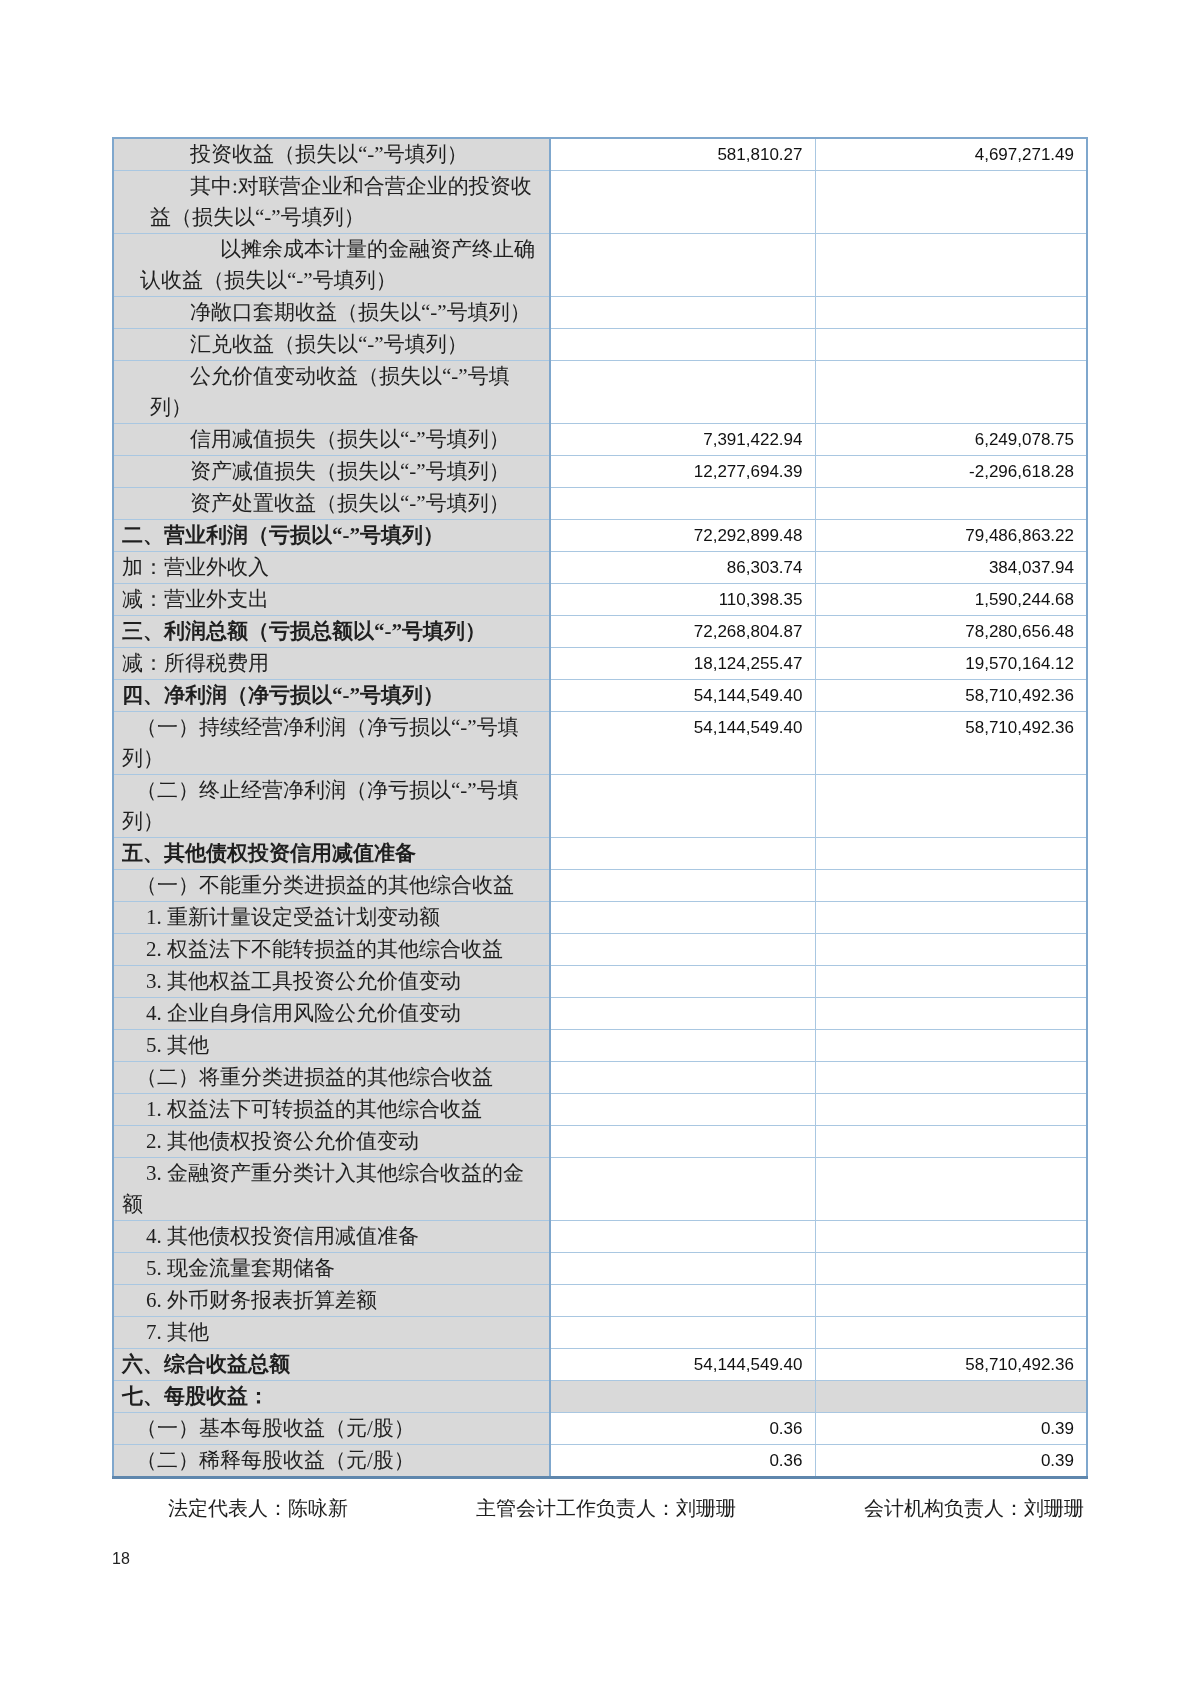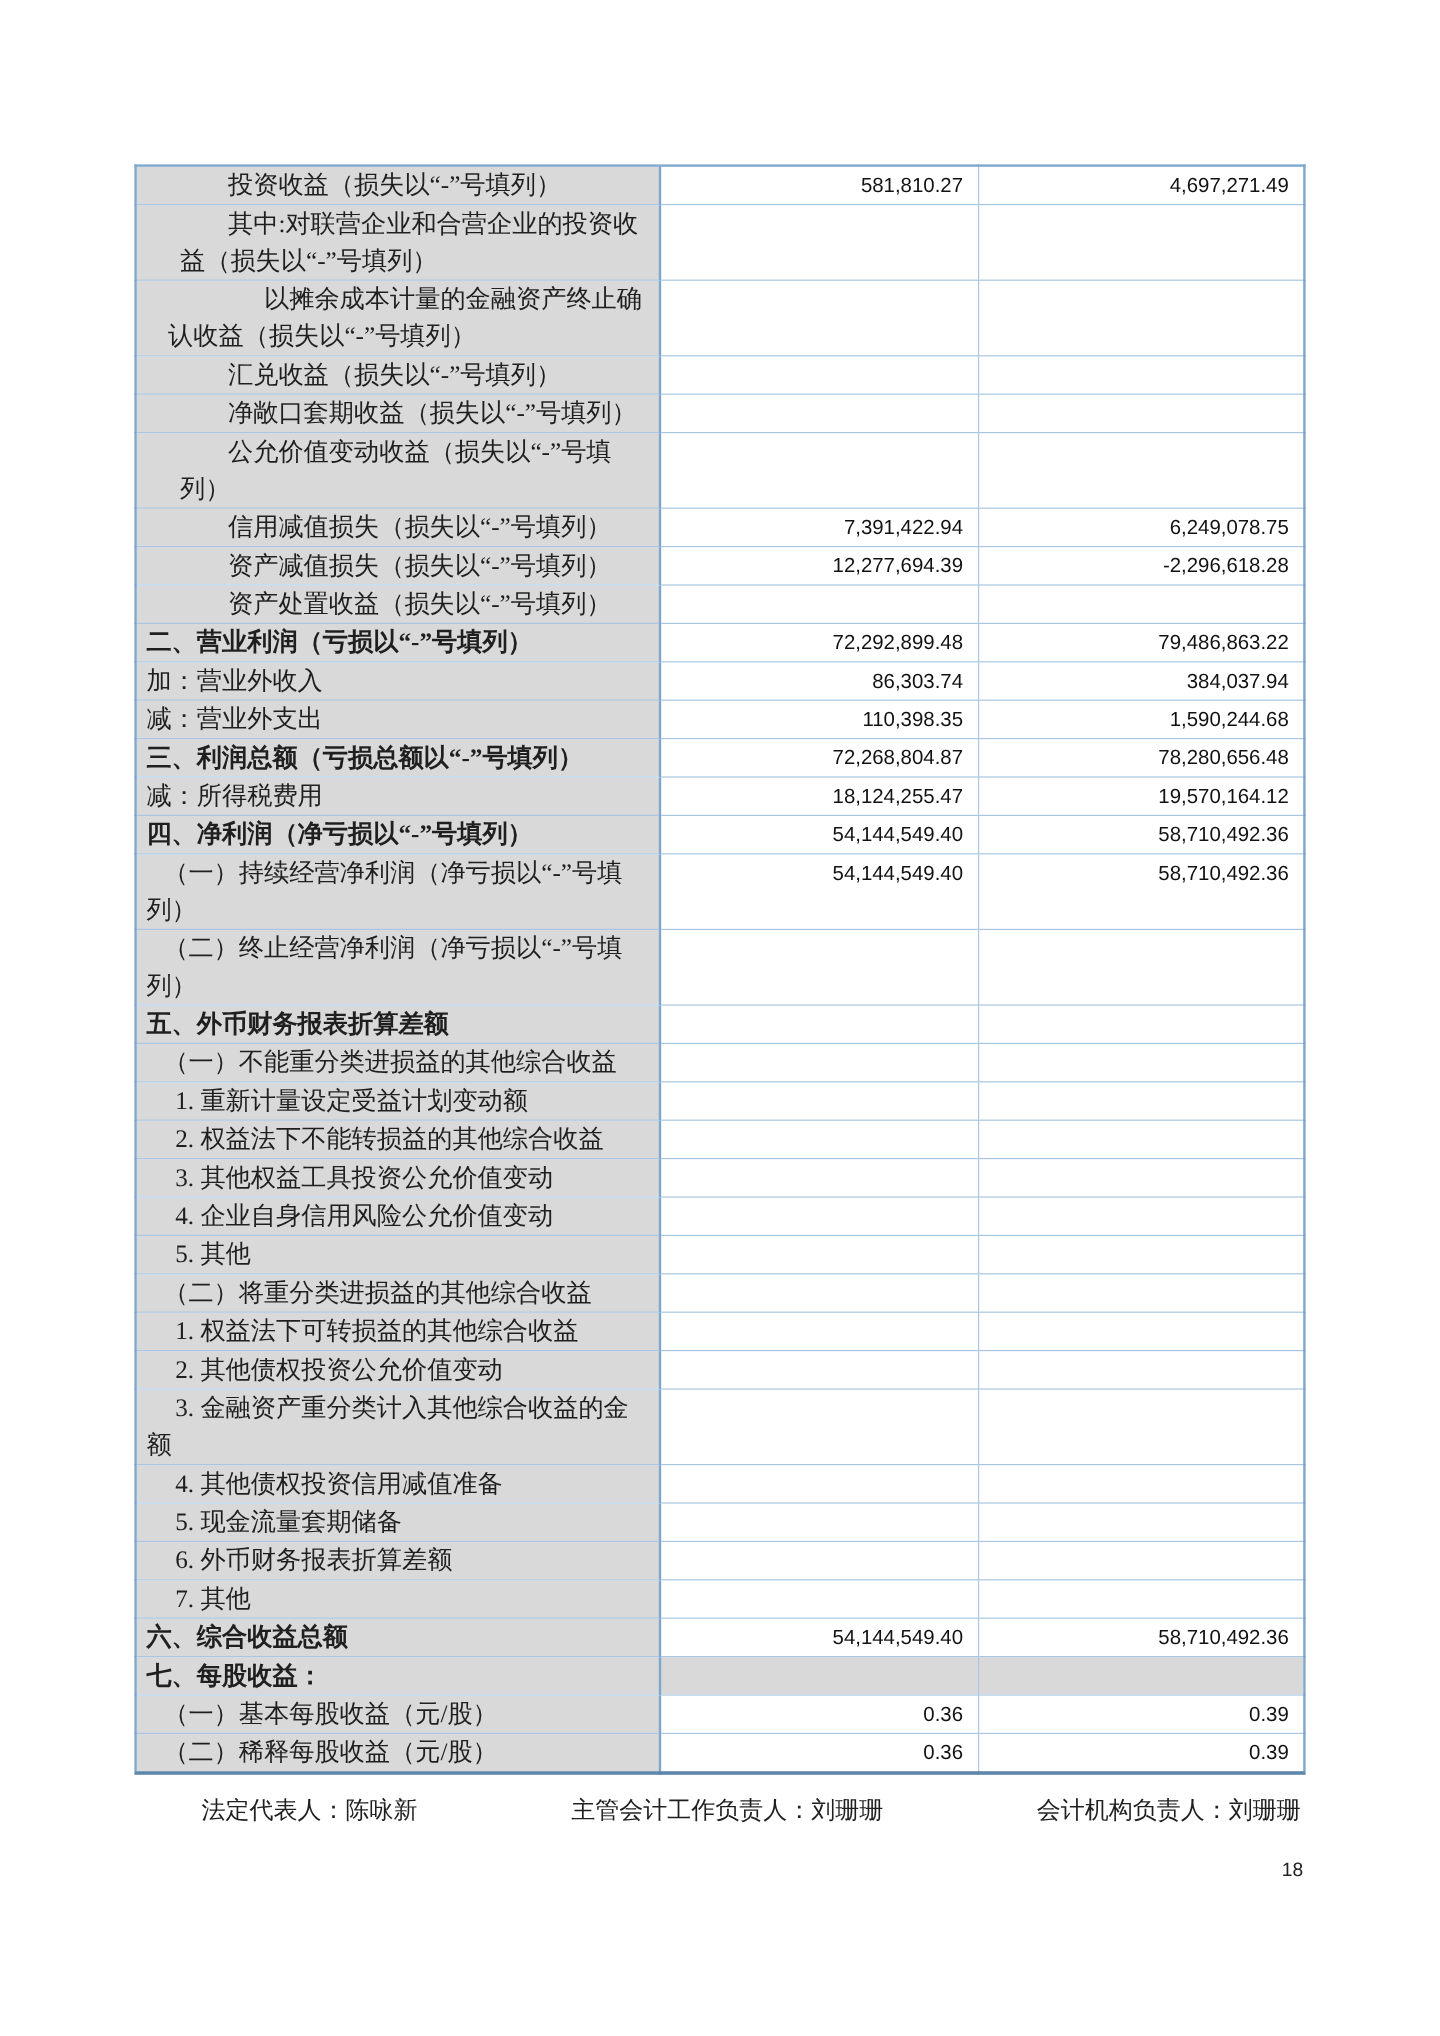--- a/index.html
+++ b/index.html
@@ -32,21 +32,21 @@
   tr.gray-full td { background:#d9d9d9; }
   tr.indent-1 td.lab { text-indent:14px; }
   tr.indent-2 td.lab { text-indent:24px; }
   tr.indent-3 td.lab { text-indent:40px;padding-left:36px; }
   tr.indent-4 td.lab { text-indent:80px;padding-left:26px; }
   .footer {
     display:flex; justify-content:space-between;
     padding:16px 2px 0 56px; font-size:20px; color:#1f1f1f;
   }
   .pagenum {
-    margin-top:28px; text-align:right;
+    margin-top:28px; text-align:left;
     font-family:"Liberation Sans","DejaVu Sans",sans-serif;
     font-size:16px; color:#222;
   }
 </style>
 </head>
 <body>
 
 <div class="page">
   <div class="content">
 
@@ -71,27 +71,27 @@
             <td class="val"></td>
           </tr>
 
           <tr class="indent-4">
             <td class="lab">以摊余成本计量的金融资产终止确认收益（损失以“-”号填列）</td>
             <td class="val"></td>
             <td class="val"></td>
           </tr>
 
           <tr class="indent-3">
+            <td class="lab">净敞口套期收益（损失以“-”号填列）</td>
+            <td class="val"></td>
+            <td class="val"></td>
+          </tr>
+
+          <tr class="indent-3">
             <td class="lab">汇兑收益（损失以“-”号填列）</td>
-            <td class="val"></td>
-            <td class="val"></td>
-          </tr>
-
-          <tr class="indent-3">
-            <td class="lab">净敞口套期收益（损失以“-”号填列）</td>
             <td class="val"></td>
             <td class="val"></td>
           </tr>
 
           <tr class="indent-3">
             <td class="lab">公允价值变动收益（损失以“-”号填列）</td>
             <td class="val"></td>
             <td class="val"></td>
           </tr>
 
@@ -155,21 +155,21 @@
             <td class="val">58,710,492.36</td>
           </tr>
 
           <tr class="indent-1">
             <td class="lab">（二）终止经营净利润（净亏损以“-”号填列）</td>
             <td class="val"></td>
             <td class="val"></td>
           </tr>
 
           <tr class="indent-0 bold">
-            <td class="lab">五、外币财务报表折算差额</td>
+            <td class="lab">五、其他债权投资信用减值准备</td>
             <td class="val"></td>
             <td class="val"></td>
           </tr>
 
           <tr class="indent-1">
             <td class="lab">（一）不能重分类进损益的其他综合收益</td>
             <td class="val"></td>
             <td class="val"></td>
           </tr>
 

